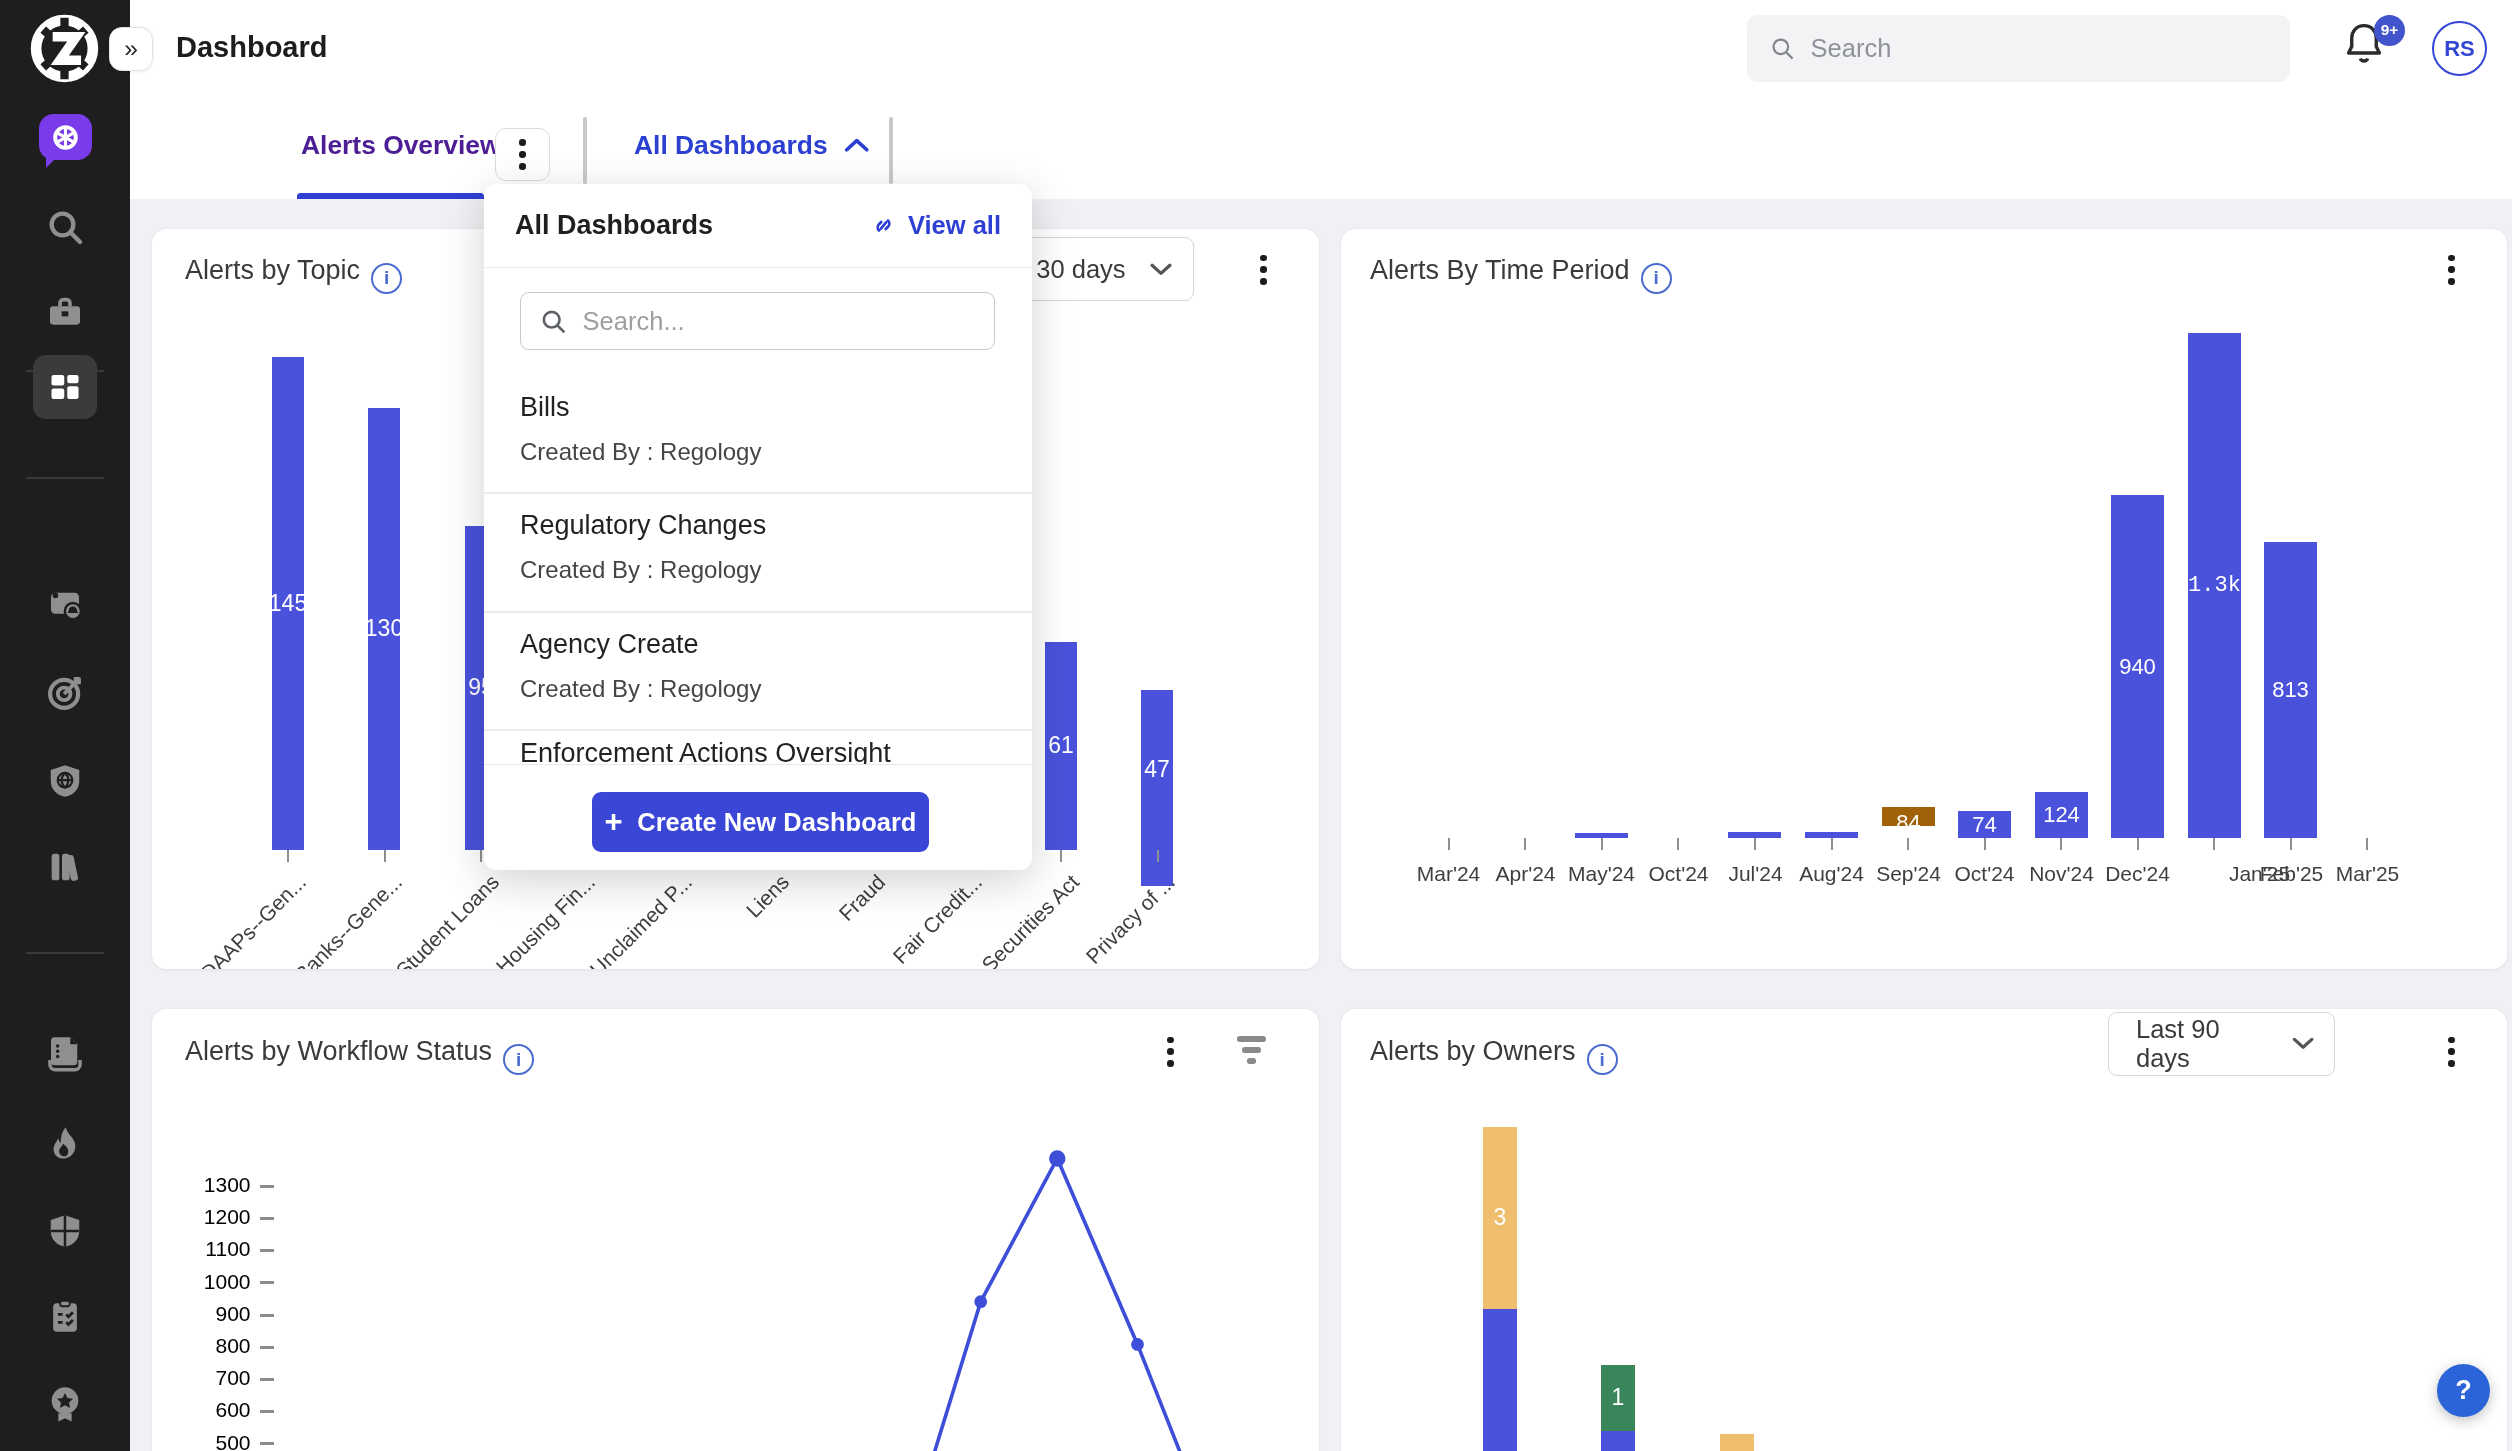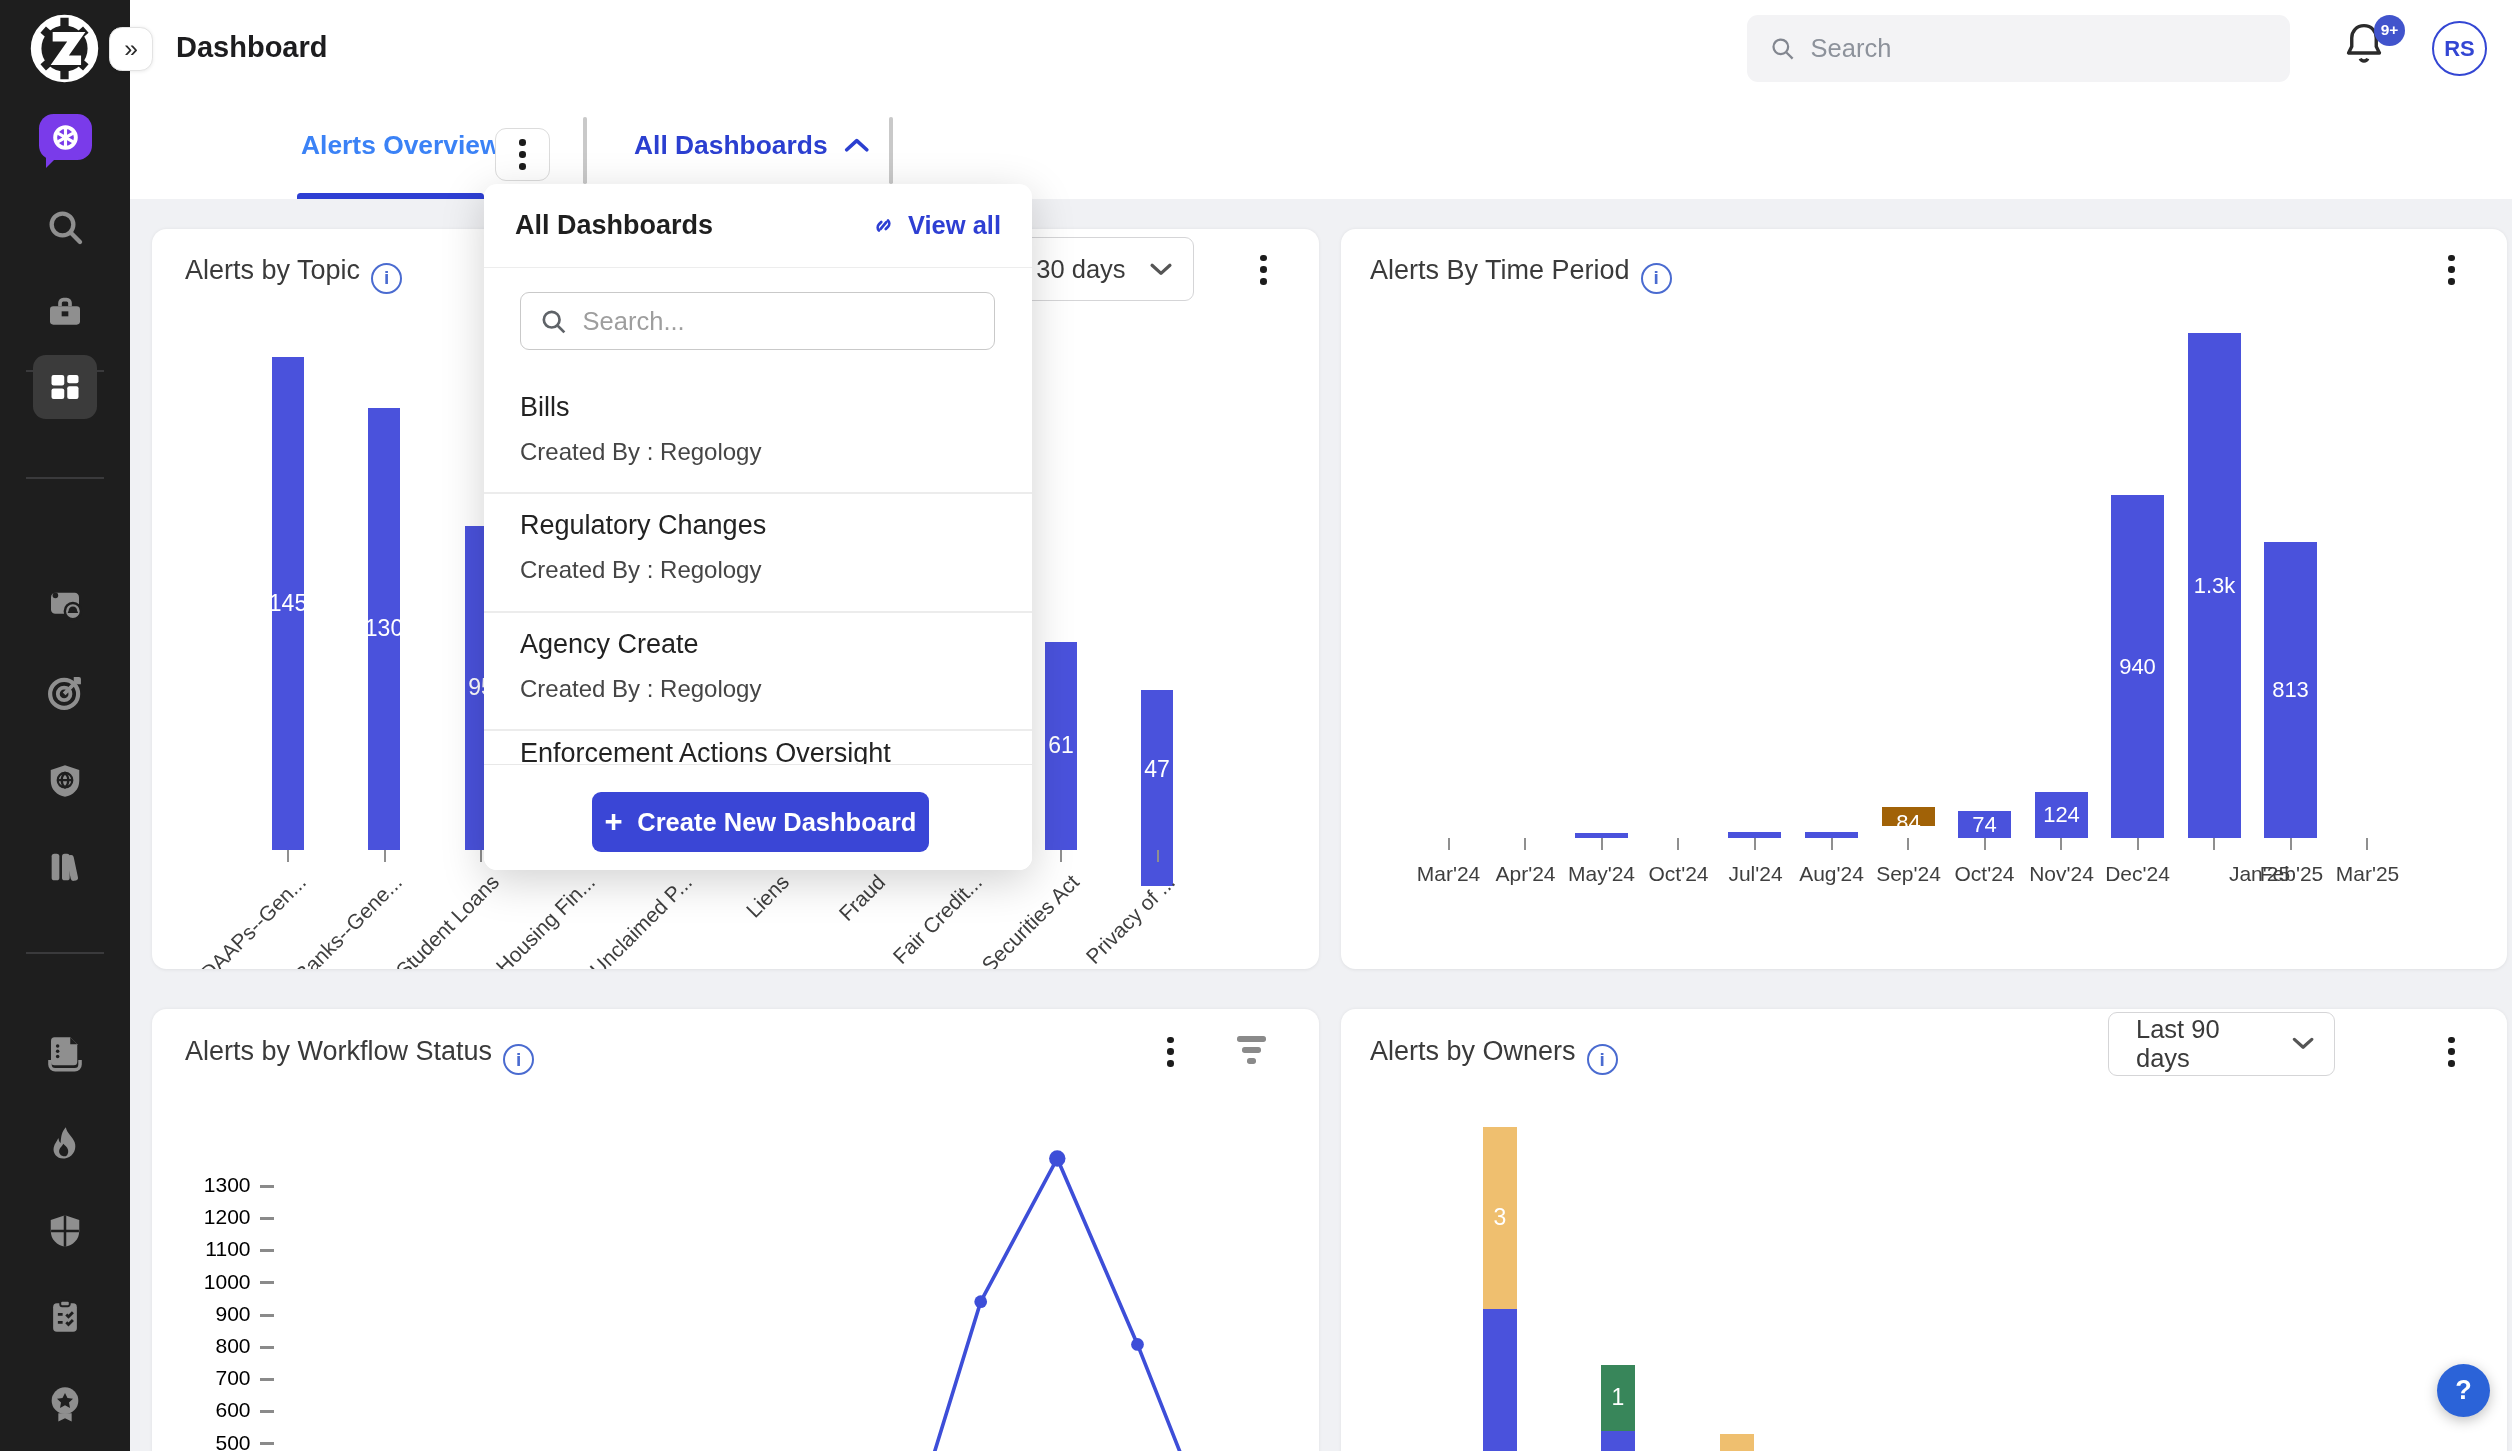--- a/index.html
+++ b/index.html
@@ -11,21 +11,21 @@
   #expand-btn { position:absolute; left:109px; top:27px; width:44px; height:44px; background:#fff; border:1.8px solid #e3e3e3; border-radius:12.8px; display:flex; align-items:center; justify-content:center; font-size:24.6px; color:#2b2b2b; box-shadow:0 0.9px 3.6px rgba(0,0,0,.08); cursor:pointer; z-index:6; }
   #page-title { position:absolute; left:176px; top:31px; font-size:29px; font-weight:700; color:#1d1d1f; }
   #topbar-search { position:absolute; left:1747px; top:14.6px; width:543px; height:67px; background:#f3f3f5; border-radius:11px; display:flex; align-items:center; padding:0 22px; gap:14.6px; }
   #topbar-search input { border:none; outline:none; background:transparent; font-size:25.5px; color:#333; width:419px; font-family:"Liberation Sans",sans-serif; }
   #topbar-search input::placeholder { color:#8d929b; }
   #bell-wrap { position:absolute; left:2341px; top:20px; width:64px; height:64px; cursor:pointer; }
   #bell-badge { position:absolute; left:33px; top:-5.5px; min-width:31px; height:31px; background:#4154cc; color:#fff; border-radius:15.5px; font-size:15.5px; font-weight:700; display:flex; align-items:center; justify-content:center; padding:0 3.6px; }
   #avatar { position:absolute; left:2432px; top:21px; width:55px; height:55px; border:2.7px solid #3346d3; border-radius:50%; display:flex; align-items:center; justify-content:center; font-size:22px; font-weight:700; color:#3346d3; background:#fff; cursor:pointer; }
 
   #tabrow { position:absolute; left:130px; top:97px; width:2382px; height:102px; background:#fff; }
-  #tab-active { position:absolute; left:171px; top:33px; font-size:26.4px; font-weight:700; color:#3b82f6; cursor:pointer; }
+  #tab-active { position:absolute; left:171px; top:33px; font-size:26.4px; font-weight:700; color:#4c1d95; cursor:pointer; }
   #tab-underline { position:absolute; left:167px; top:96px; width:187px; height:6.4px; background:#2e3fd3; border-radius:3.6px 3.6px 0 0; }
   .tab-kebab-btn { position:absolute; left:365px; top:31px; width:55px; height:53px; border:1.8px solid #dcdcdc; border-radius:11px; display:flex; align-items:center; justify-content:center; cursor:pointer; background:#fff; }
   .vdiv { position:absolute; top:20px; width:3.6px; height:67px; background:#c9c9c9; border-radius:1.8px; }
   #all-dash-tab { position:absolute; left:504px; top:33px; font-size:26.4px; font-weight:700; color:#2b3fd0; cursor:pointer; display:flex; align-items:center; gap:16.4px; }
 
   
   .kebab { display:flex; flex-direction:column; gap:5.5px; align-items:center; cursor:pointer; padding:5.5px; }
   .kebab i { width:6.4px; height:6.4px; background:#1c1c1c; border-radius:50%; }
   .info-badge { display:inline-flex; width:31px; height:31px; border:2.7px solid #4a6bd0; border-radius:50%; color:#4a6bd0; font-size:19px; font-weight:700; align-items:center; justify-content:center; margin-left:11px; vertical-align:-5.5px; cursor:pointer; }
   .filter-icon { display:flex; flex-direction:column; gap:5.5px; align-items:center; cursor:pointer; }
@@ -329,21 +329,21 @@
       <div class="bar" style="left: 694px; top: 563px; width: 53px; height: 46px; background: rgb(74, 82, 220);">
         <div class="bar-label" style="left: -5.5px; right: -5.5px; top: 10px; font-size: 22px;">124</div>
       </div>
       <div class="tick" style="left: 719px; top: 609px;"></div>
       <div class="xcat" style="left: 682px; top: 633px; width: 77px; text-align: center;">Nov'24</div>
       <div class="bar" style="left: 770px; top: 266px; width: 53px; height: 343px; background: rgb(74, 82, 220);">
         <div class="bar-label" style="left: -5.5px; right: -5.5px; top: 159px; font-size: 22px;">940</div>
       </div>
       <div class="tick" style="left: 796px; top: 609px;"></div>
       <div class="xcat" style="left: 758px; top: 633px; width: 77px; text-align: center;">Dec'24</div>
-      <div class="bar" style="left: 847px; top: 104px; width: 53px; height: 505px; background: rgb(74, 82, 220);">
+      <div class="bar" style="left: 847px; top: 104px; width: 53px; height: 505px; background: rgb(74, 82, 220); font-family: Liberation Mono, monospace;">
         <div class="bar-label" style="left: -5.5px; right: -5.5px; top: 240px; font-size: 22px;">1.3k</div>
       </div>
       <div class="tick" style="left: 872px; top: 609px;"></div>
       <div class="xcat" style="left: 880px; top: 633px; width: 77px; text-align: center;">Jan'25</div>
       <div class="bar" style="left: 923px; top: 313px; width: 53px; height: 296px; background: rgb(74, 82, 220);">
         <div class="bar-label" style="left: -5.5px; right: -5.5px; top: 135px; font-size: 22px;">813</div>
       </div>
       <div class="tick" style="left: 949px; top: 609px;"></div>
       <div class="xcat" style="left: 912px; top: 633px; width: 77px; text-align: center;">Feb'25</div>
       <div class="tick" style="left: 1025px; top: 609px;"></div>

